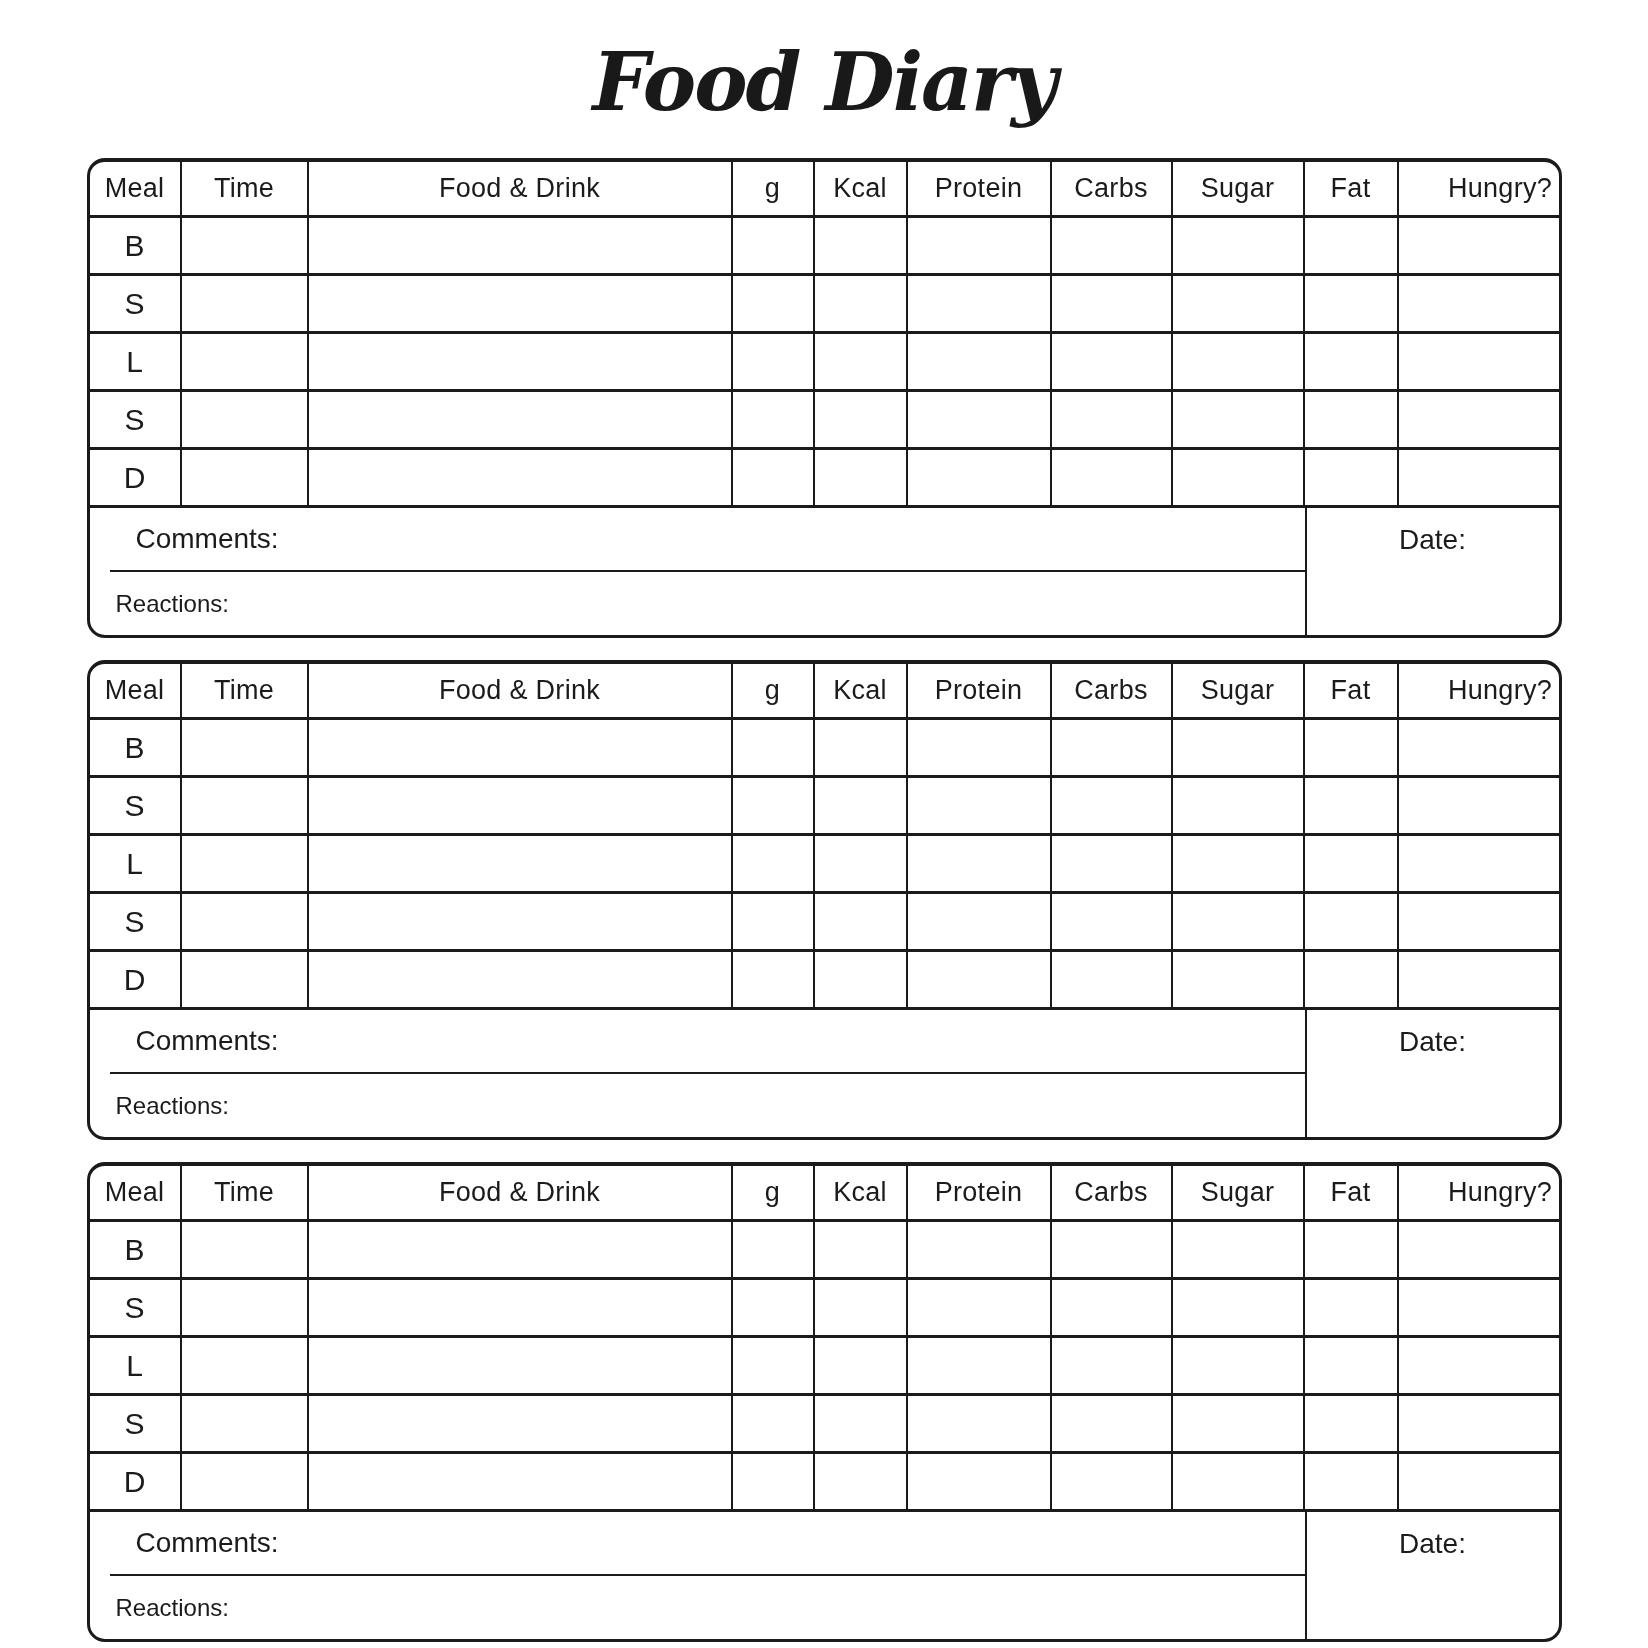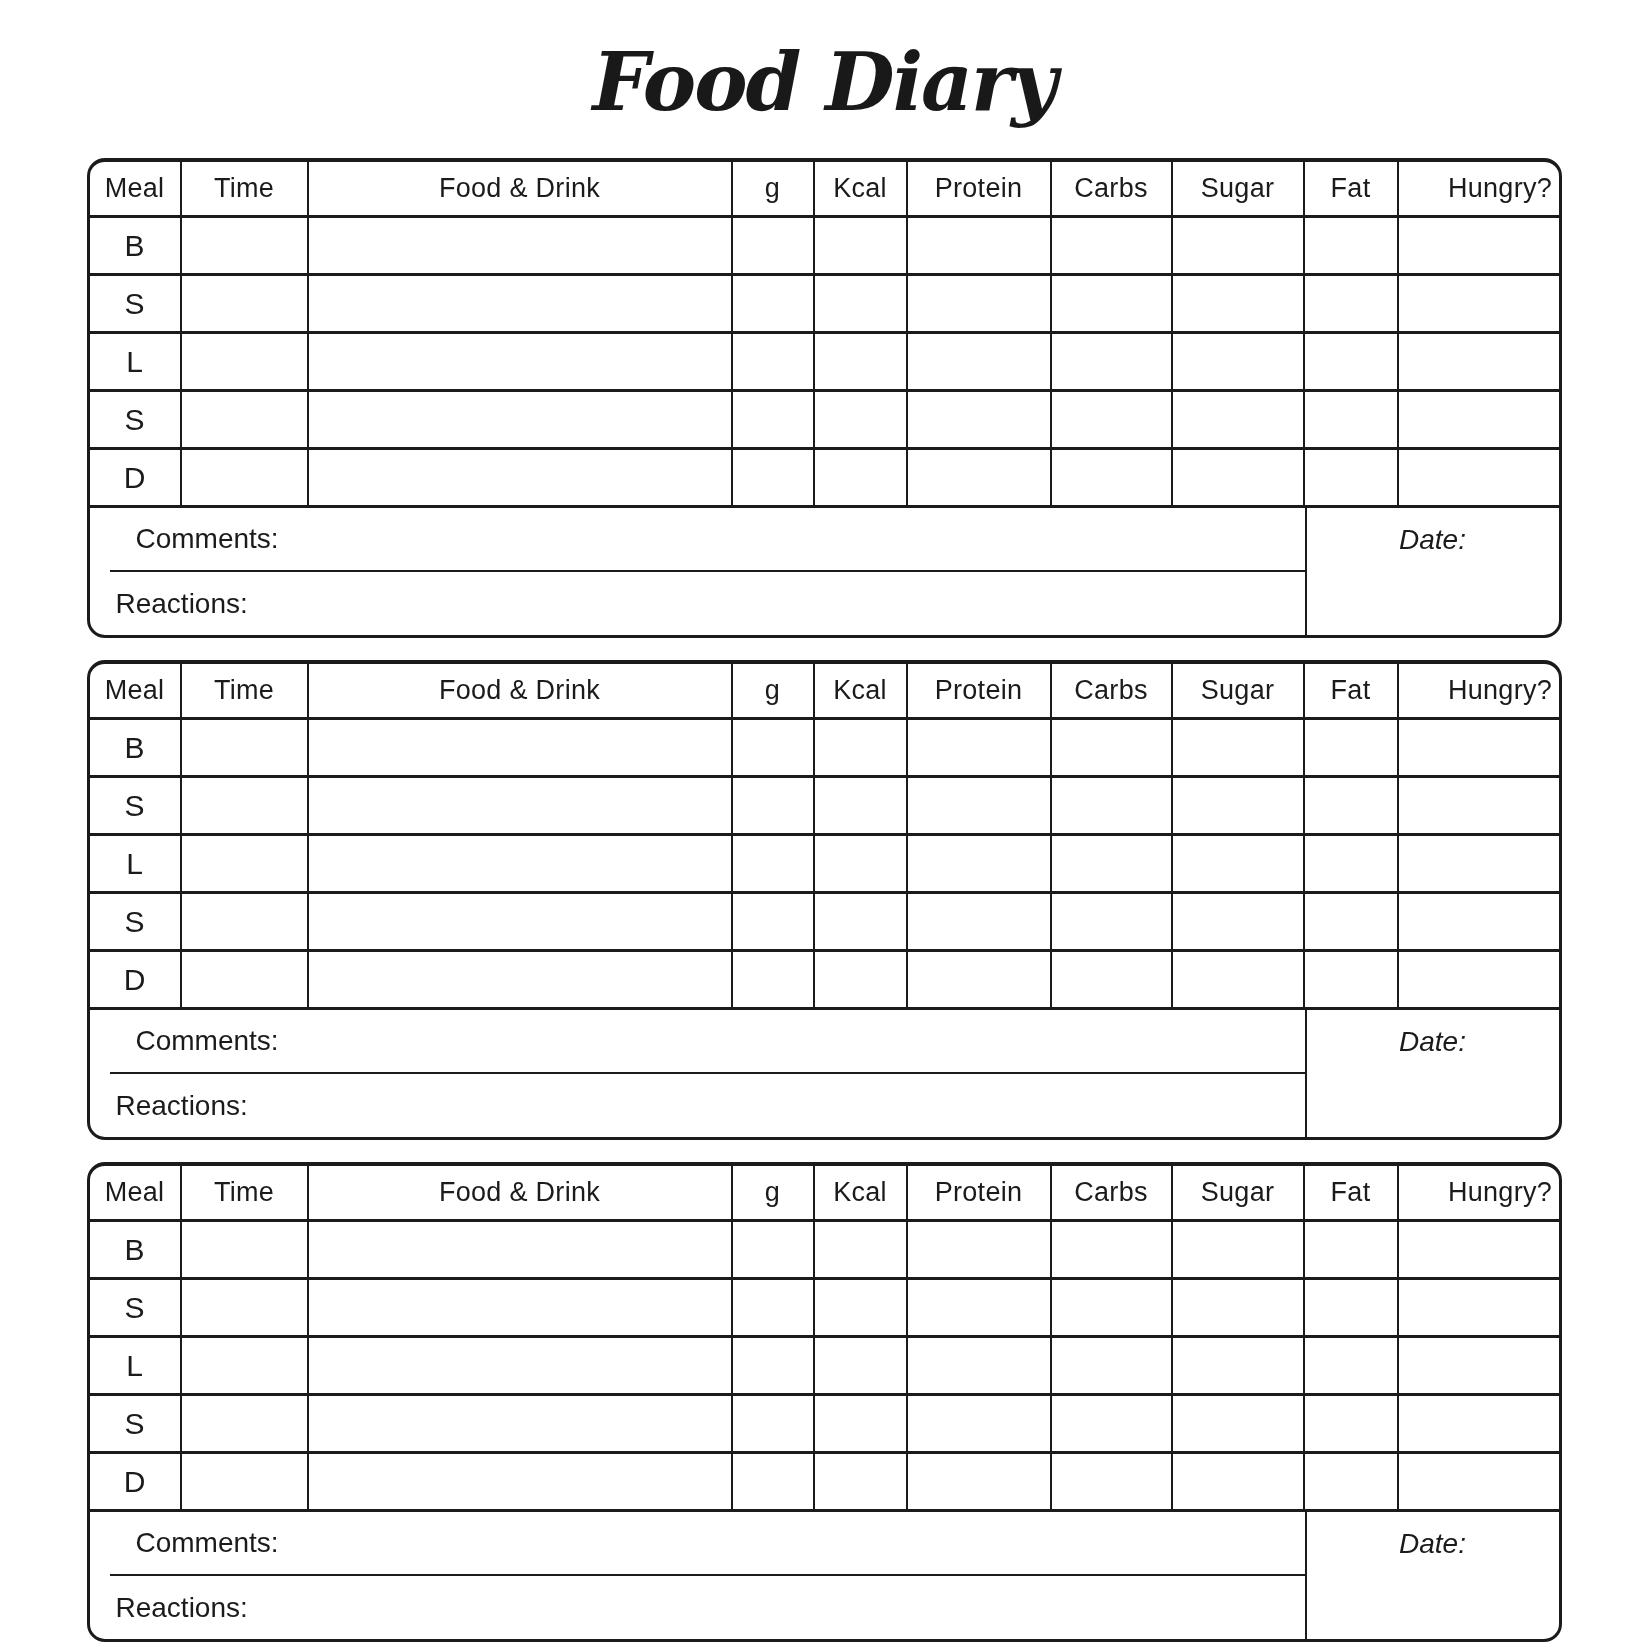--- a/index.html
+++ b/index.html
@@ -79,30 +79,29 @@
     align-items:center;
     padding-left:26px;
     font-size:28px;
     margin-left:20px;
   }
   .c-reactions{
     flex:1;
     display:flex;
     align-items:center;
     padding-left:26px;
-    font-size:28px;
+    font-size:24px;
   }
   .date-cell{
     border-left:2px solid var(--ink);
     display:flex;
     justify-content:center;
     align-items:flex-start;
     padding-top:16px;
     font-size:28px;
-    font-style:italic;
   }
 </style>
 </head>
 <body>
 
 <div class="page">
 
   <h1 class="title">Food Diary</h1>
 
   <section class="card">

